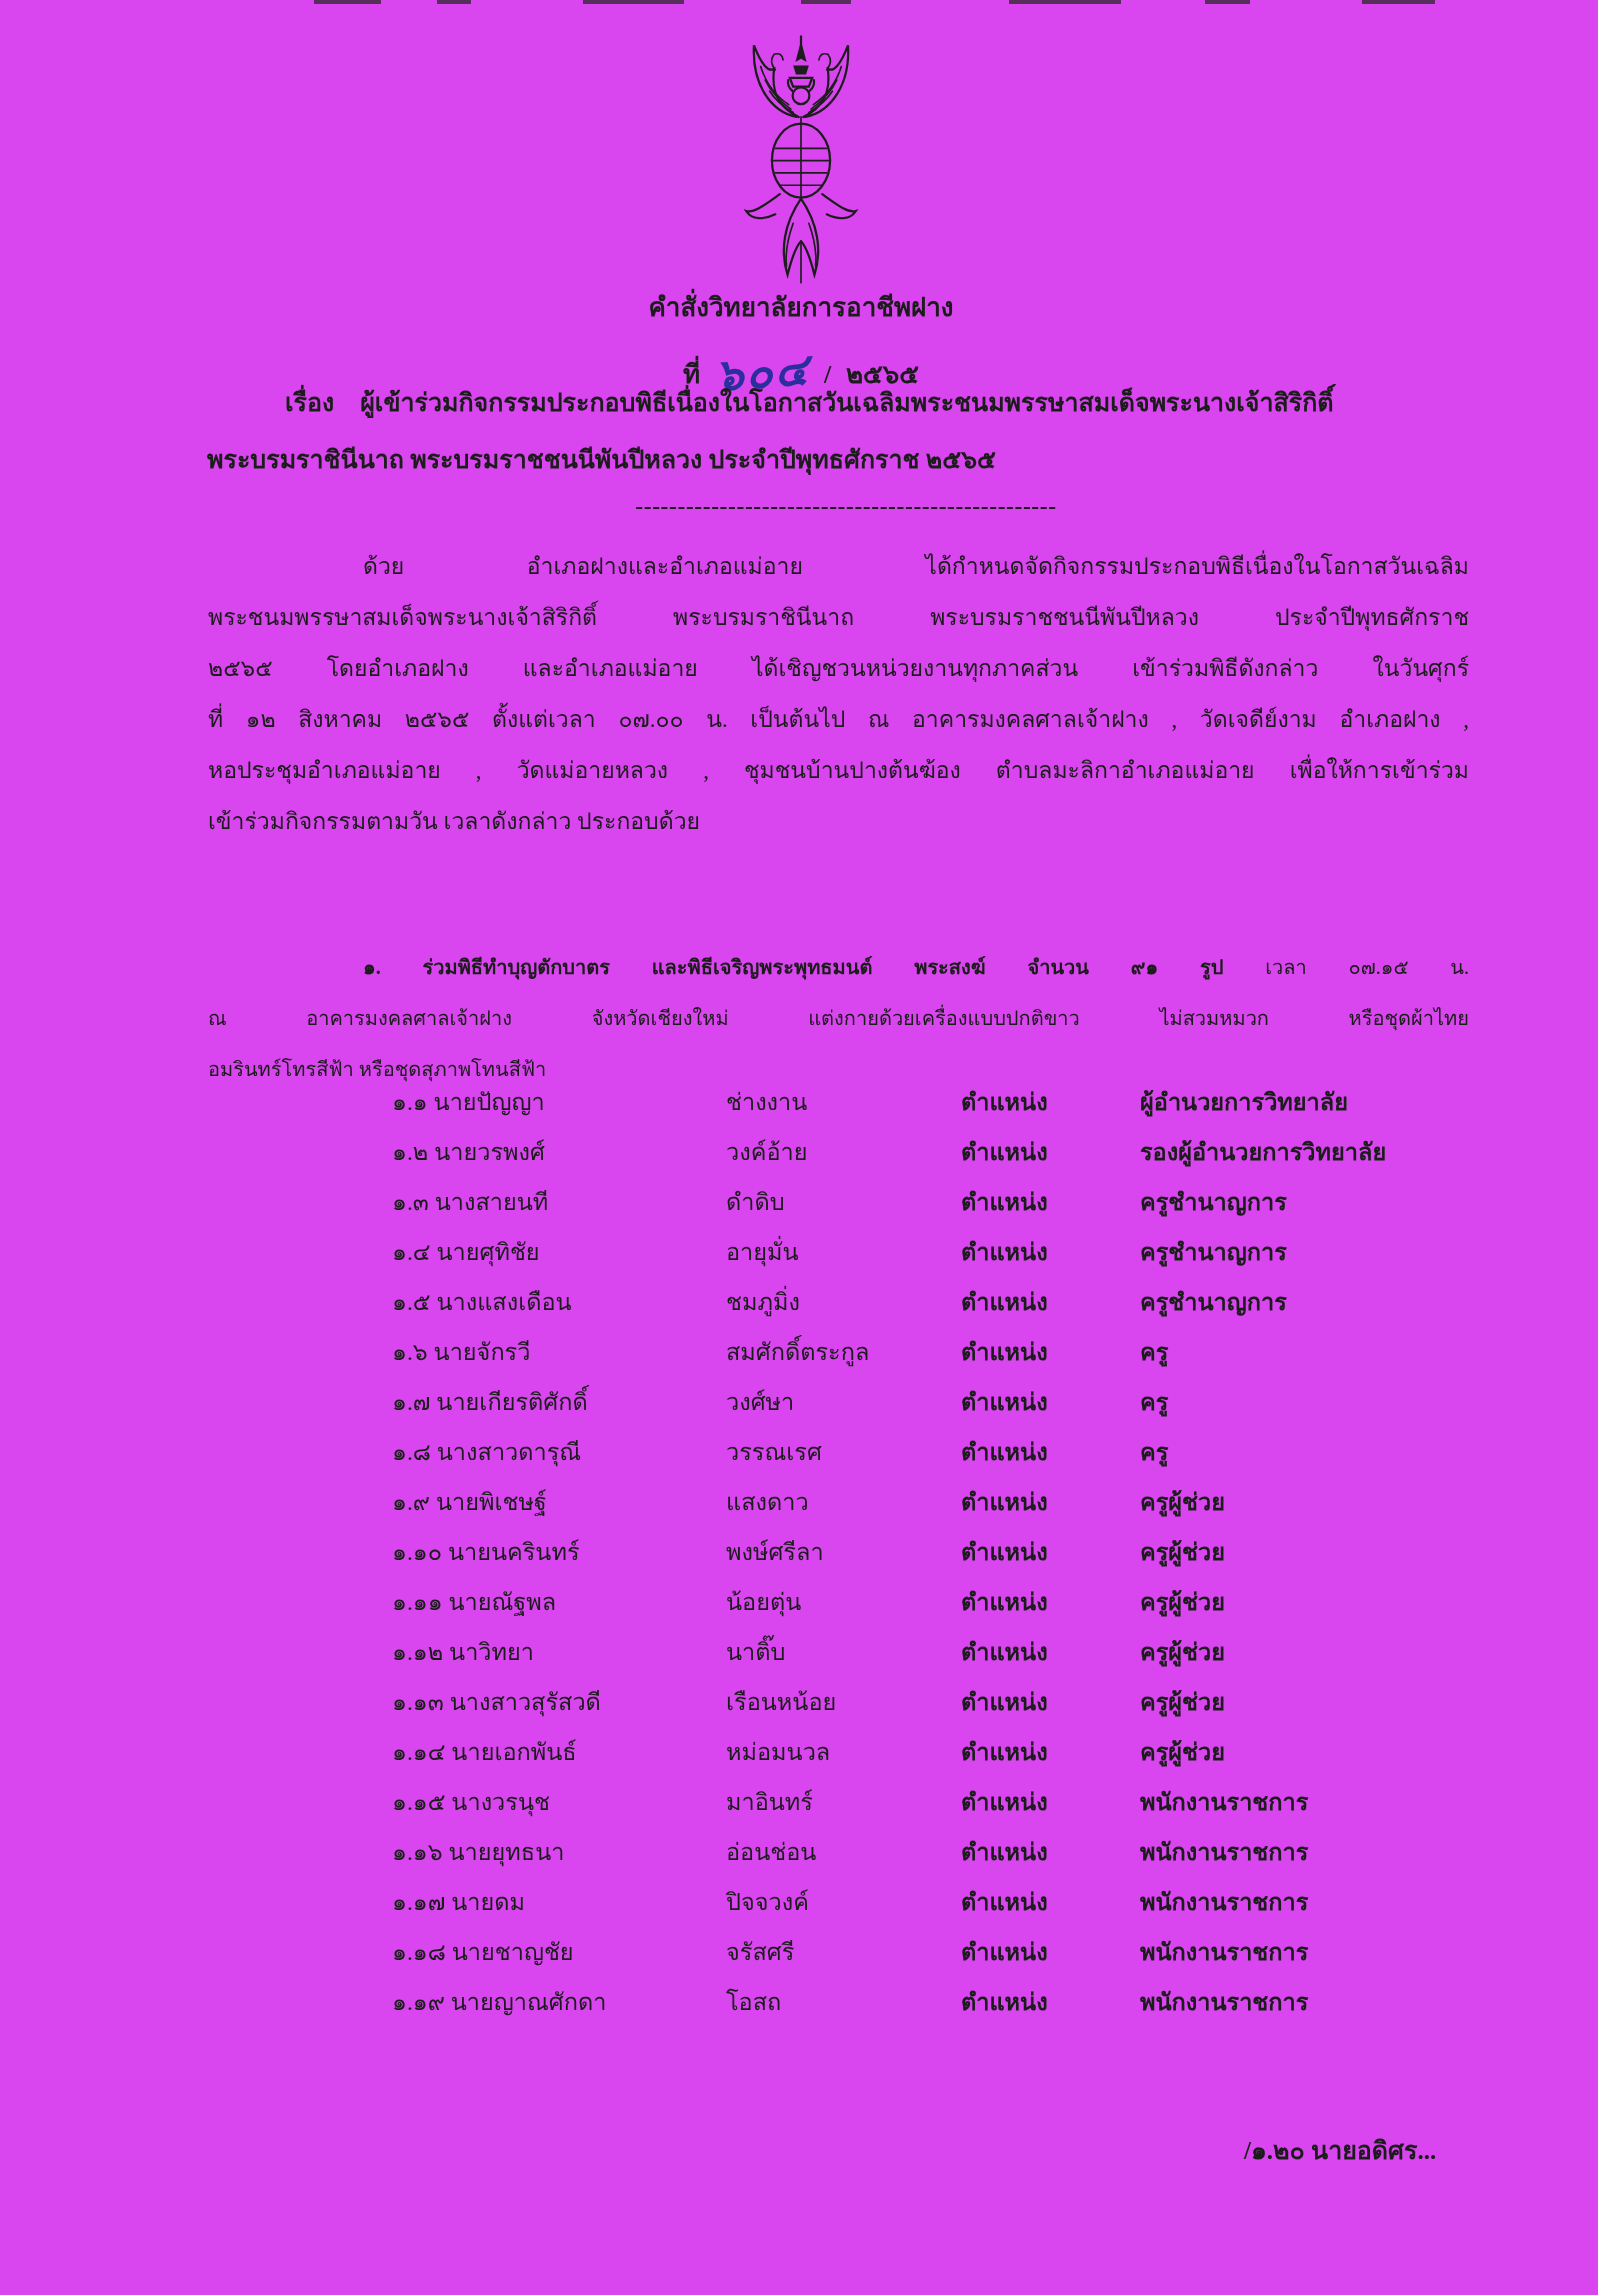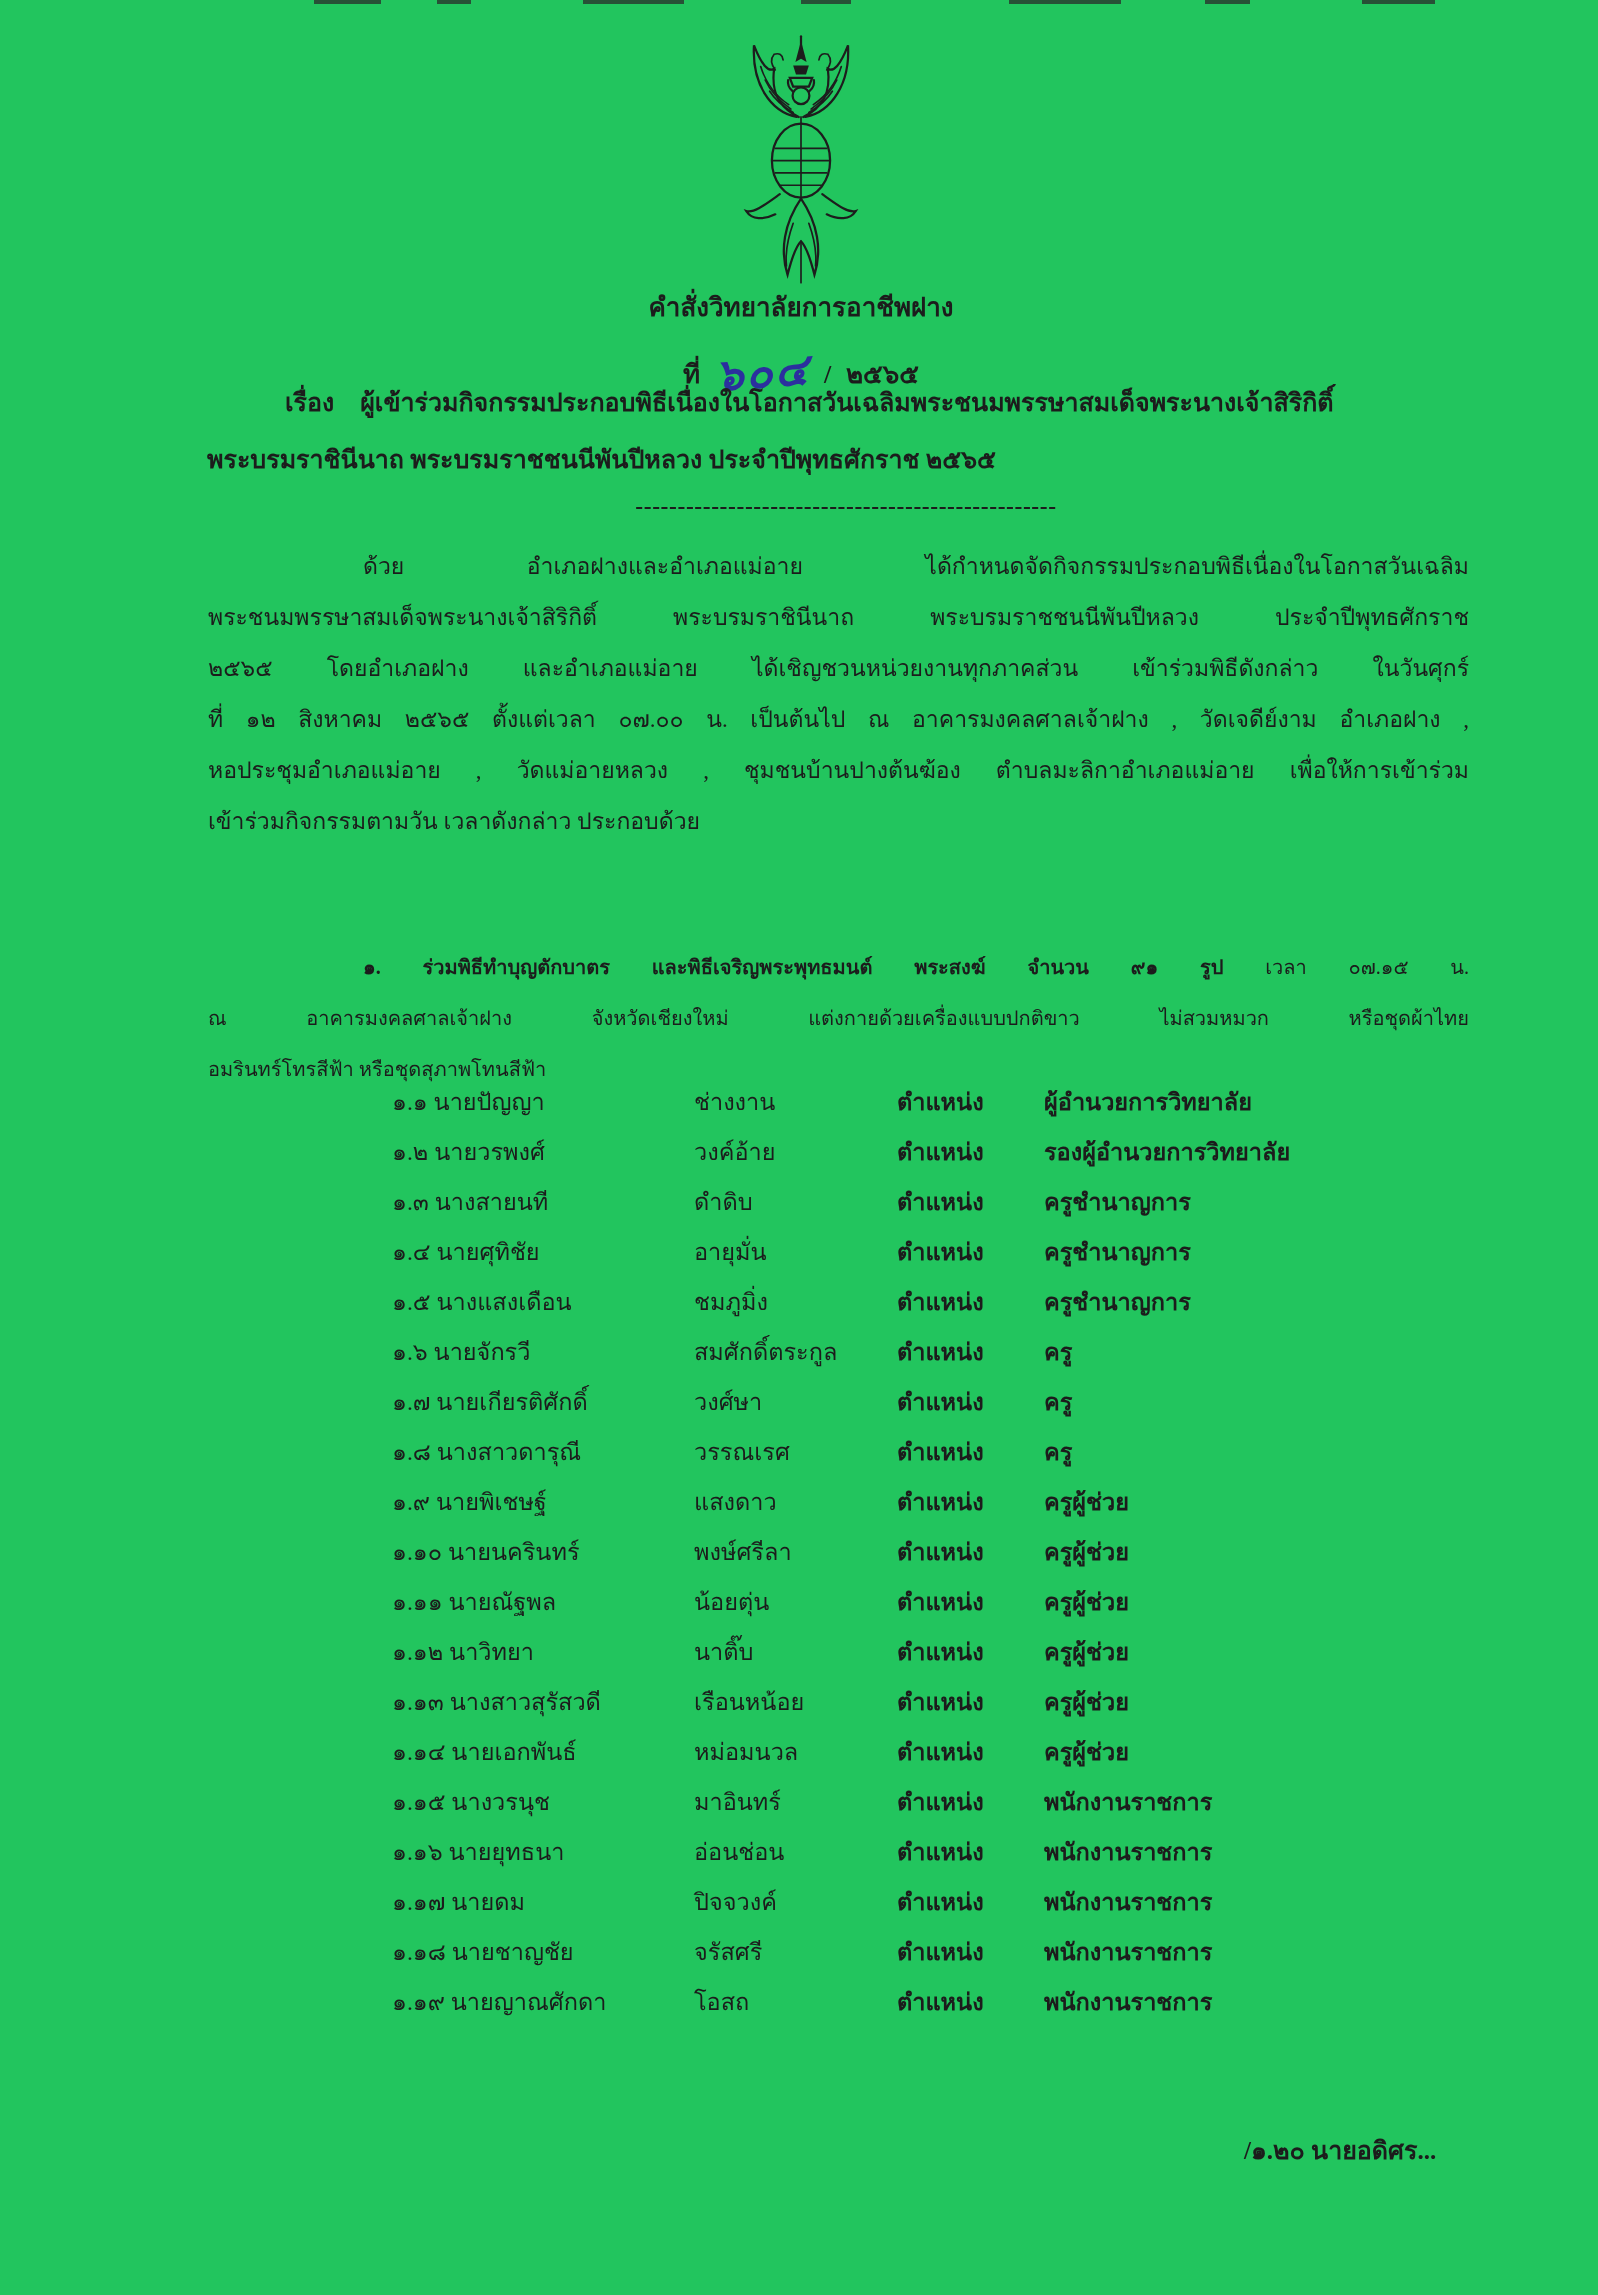--- a/index.html
+++ b/index.html
@@ -1,19 +1,19 @@
 <!DOCTYPE html>
 <html style="font-size:9px"><head>
 <meta charset="utf-8">
 <style>
   html,body { margin:0; padding:0; background:#e8e8e8; }
   .page {
     position:relative;
     width:1598px; height:2295px;
-    background:#22c55e;
+    background:#d946ef;
     font-family:"Liberation Serif","DejaVu Serif",serif;
     color:#1c1c1c;
     overflow:hidden;
   }
   .scan-dash { position:absolute; top:0; height:3.9px; background:#2a2a2a; opacity:.75; }
 
   .emblem { position:absolute; left:717px; top:32.5px; width:168px; height:253px; }
 
   .title-line {
     position:absolute; left:207px; width:1188px; top:291px;
@@ -55,20 +55,21 @@
 
   .roster {
     position:absolute; left:392px; top:1077px; width:1077px;
     font-size:23.5px;
   }
   .roster-row {
     display:grid;
     grid-template-columns:302px 203px 147px 425px;
     height:50px; line-height:50px;
     white-space:nowrap;
+    gap:32px;
   }
   .roster-row .pos-label, .roster-row .pos-value { font-weight:700; }
 
   .footer-next {
     position:absolute; left:1244px; top:2130px;
     font-size:25px; font-weight:700; white-space:nowrap;
   }
 </style>
 </head>
 <body>

